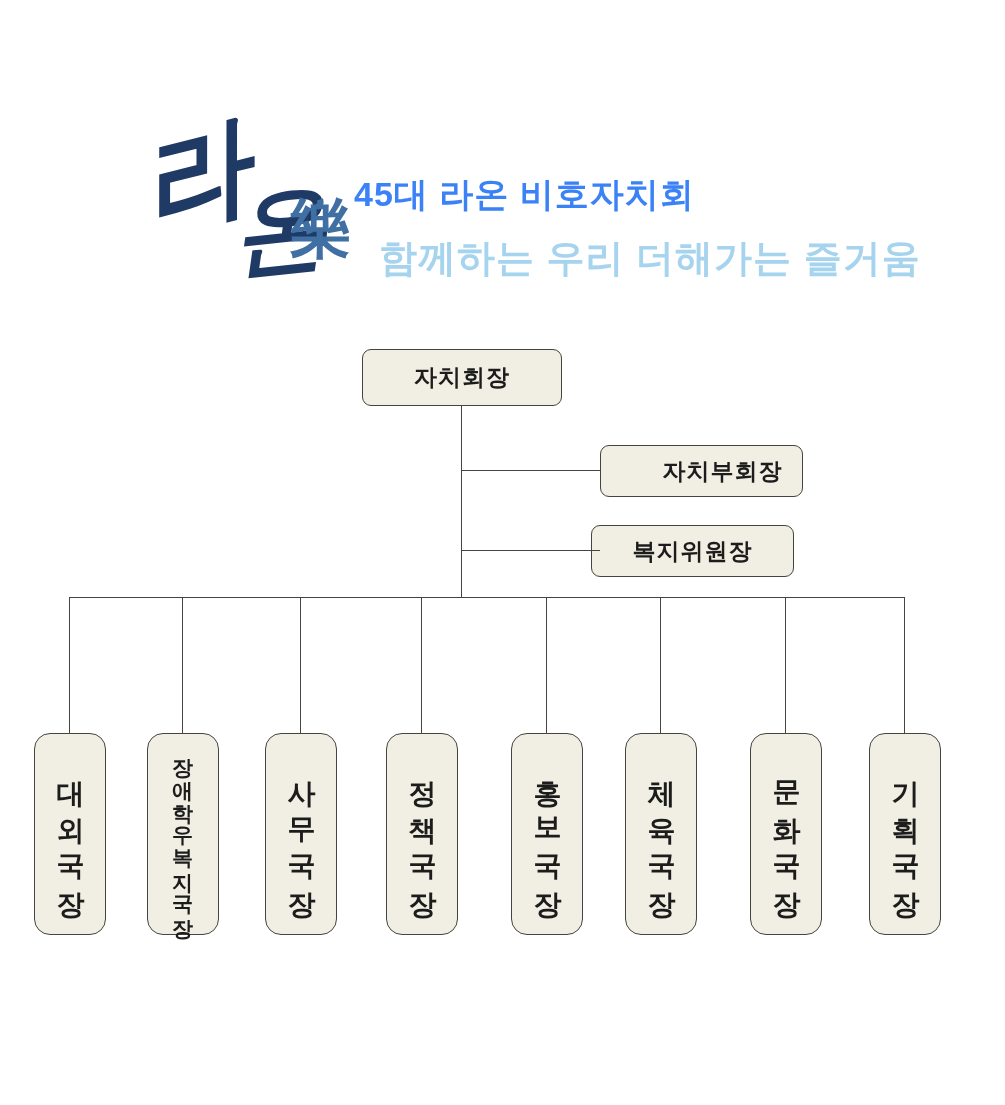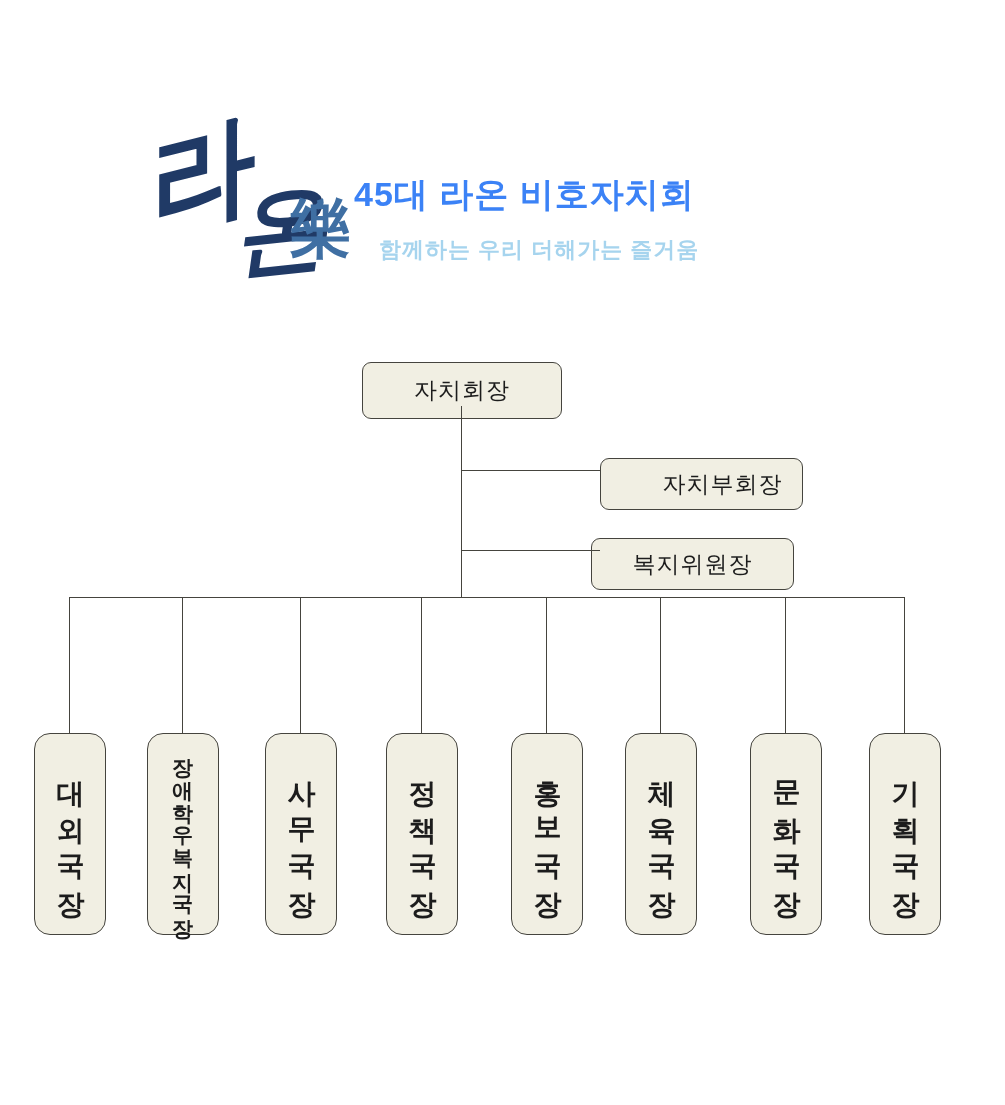--- a/index.html
+++ b/index.html
@@ -40,38 +40,37 @@
   .title {
     position: absolute; left: 354px; top: 176px;
     font-size: 34px; line-height: 1.1;
     font-weight: 800;
     color: #3b82f6;
     letter-spacing: 1px;
     white-space: nowrap;
   }
   .subtitle {
     position: absolute; left: 379px; top: 238px;
-    font-size: 22px; line-height: 1.1;
+    font-size: 38px; line-height: 1.1;
     font-weight: 700;
     color: #a6d4ee;
     letter-spacing: 1px;
     white-space: nowrap;
   }
 
   
   .box {
     position: absolute;
     background: #f1efe3;
     border: 1.4px solid #45443e;
     border-radius: 9px;
     display: flex; align-items: center; justify-content: center;
-    font-size: 23px; font-weight: 400;
+    font-size: 23px; font-weight: 700;
     color: #1c1c1c;
     letter-spacing: 1px;
-    margin-top: 13px;
   }
   .box-president { left: 362px; top: 349px; width: 200px; height: 57px; }
   .box-vice      { left: 600px; top: 445px; width: 203px; height: 52px; padding-left: 42px; }
   .box-welfare   { left: 591px; top: 525px; width: 203px; height: 52px; align-items: center; }
 
   
   .line { position: absolute; background: #45443e; }
   .line-president-drop { left: 461px; top: 406px; width: 1.4px; height: 191px; }
   .line-branch-vice    { left: 461px; top: 470px; width: 139px; height: 1.4px; }
   .line-branch-welfare { left: 461px; top: 550px; width: 139px; height: 1.4px; }

